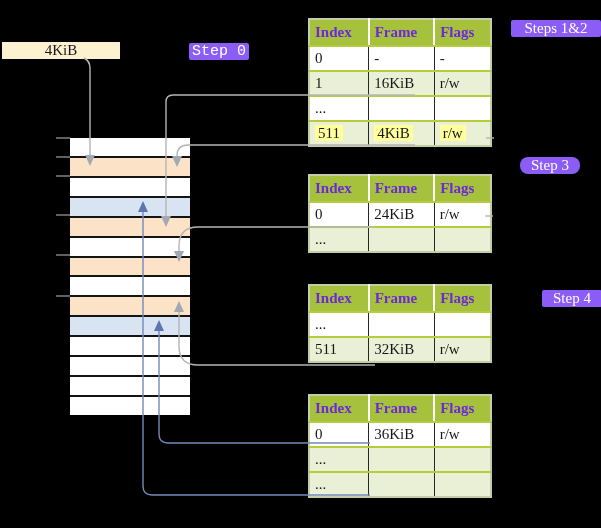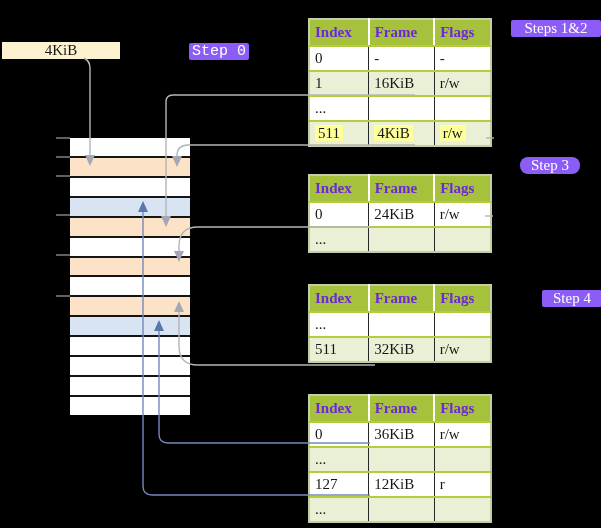--- a/index.html
+++ b/index.html
@@ -162,25 +162,20 @@
         <tr class="white">
           <td>0</td>
           <td>36KiB</td>
           <td>r/w</td>
         </tr>
         <tr class="green">
           <td>...</td>
           <td></td>
           <td></td>
         </tr>
-        <tr class="white">
-          <td>127</td>
-          <td>12KiB</td>
-          <td>r</td>
-        </tr>
         <tr class="green">
           <td>...</td>
           <td></td>
           <td></td>
         </tr>
       </tbody>
     </table>
 
   <svg class="overlay" width="601" height="528" viewBox="0 0 601 528">
 

